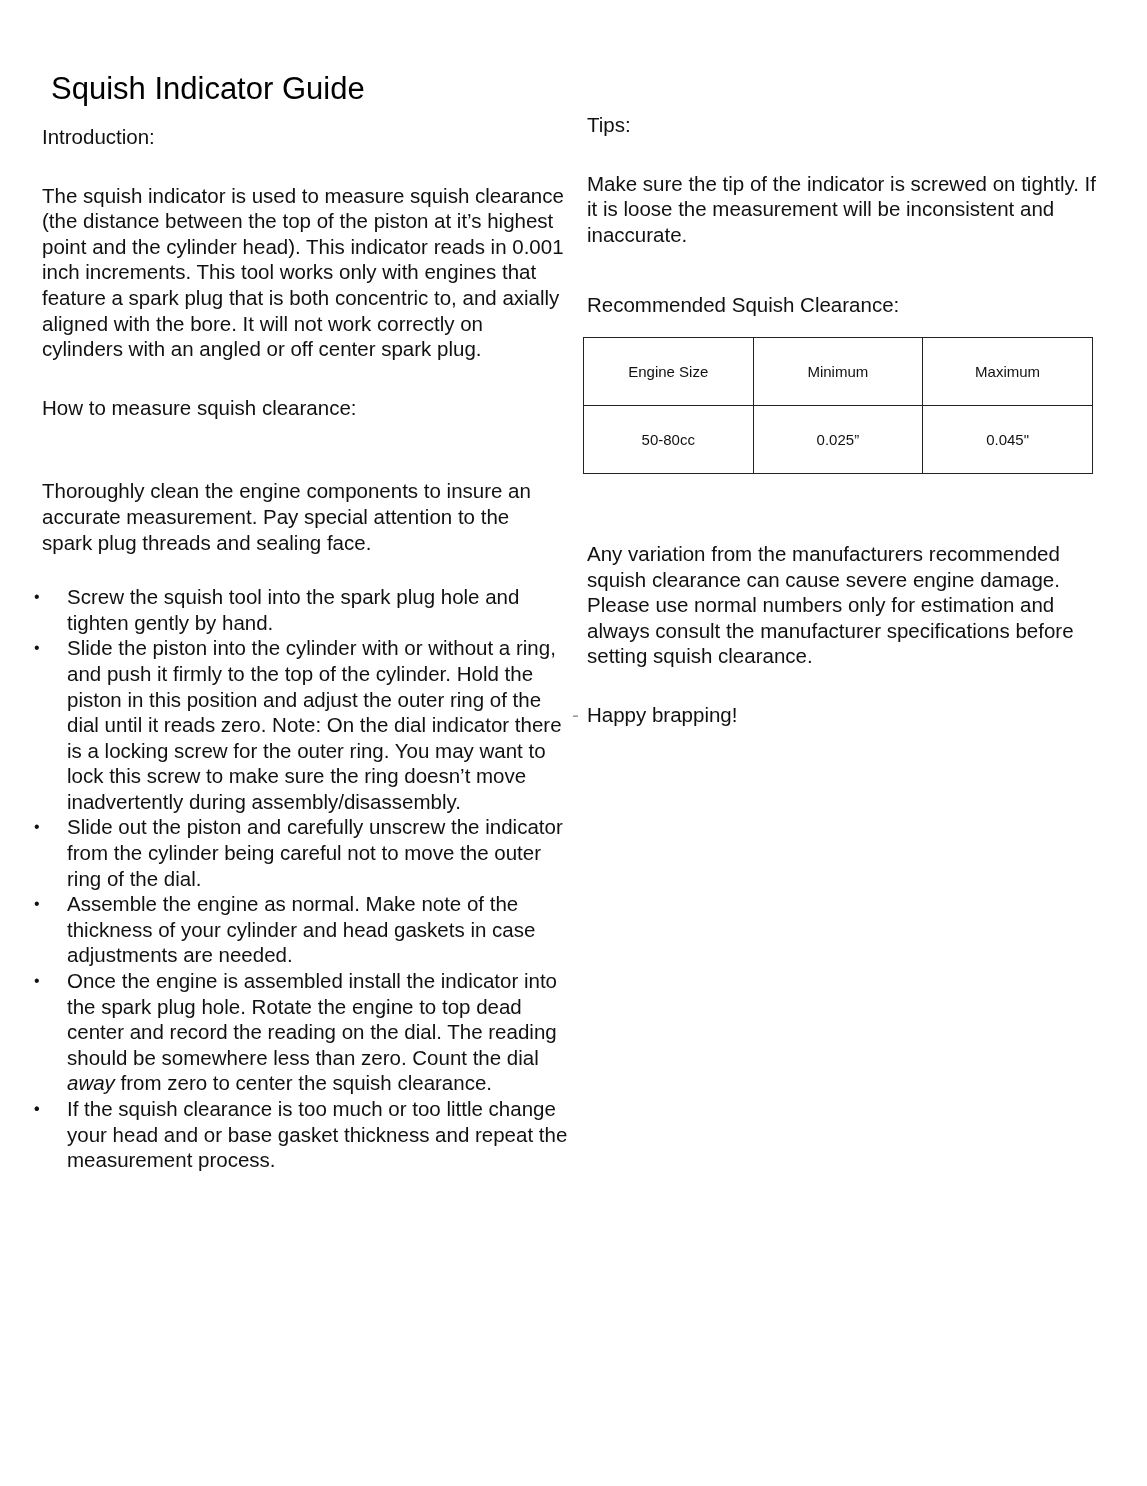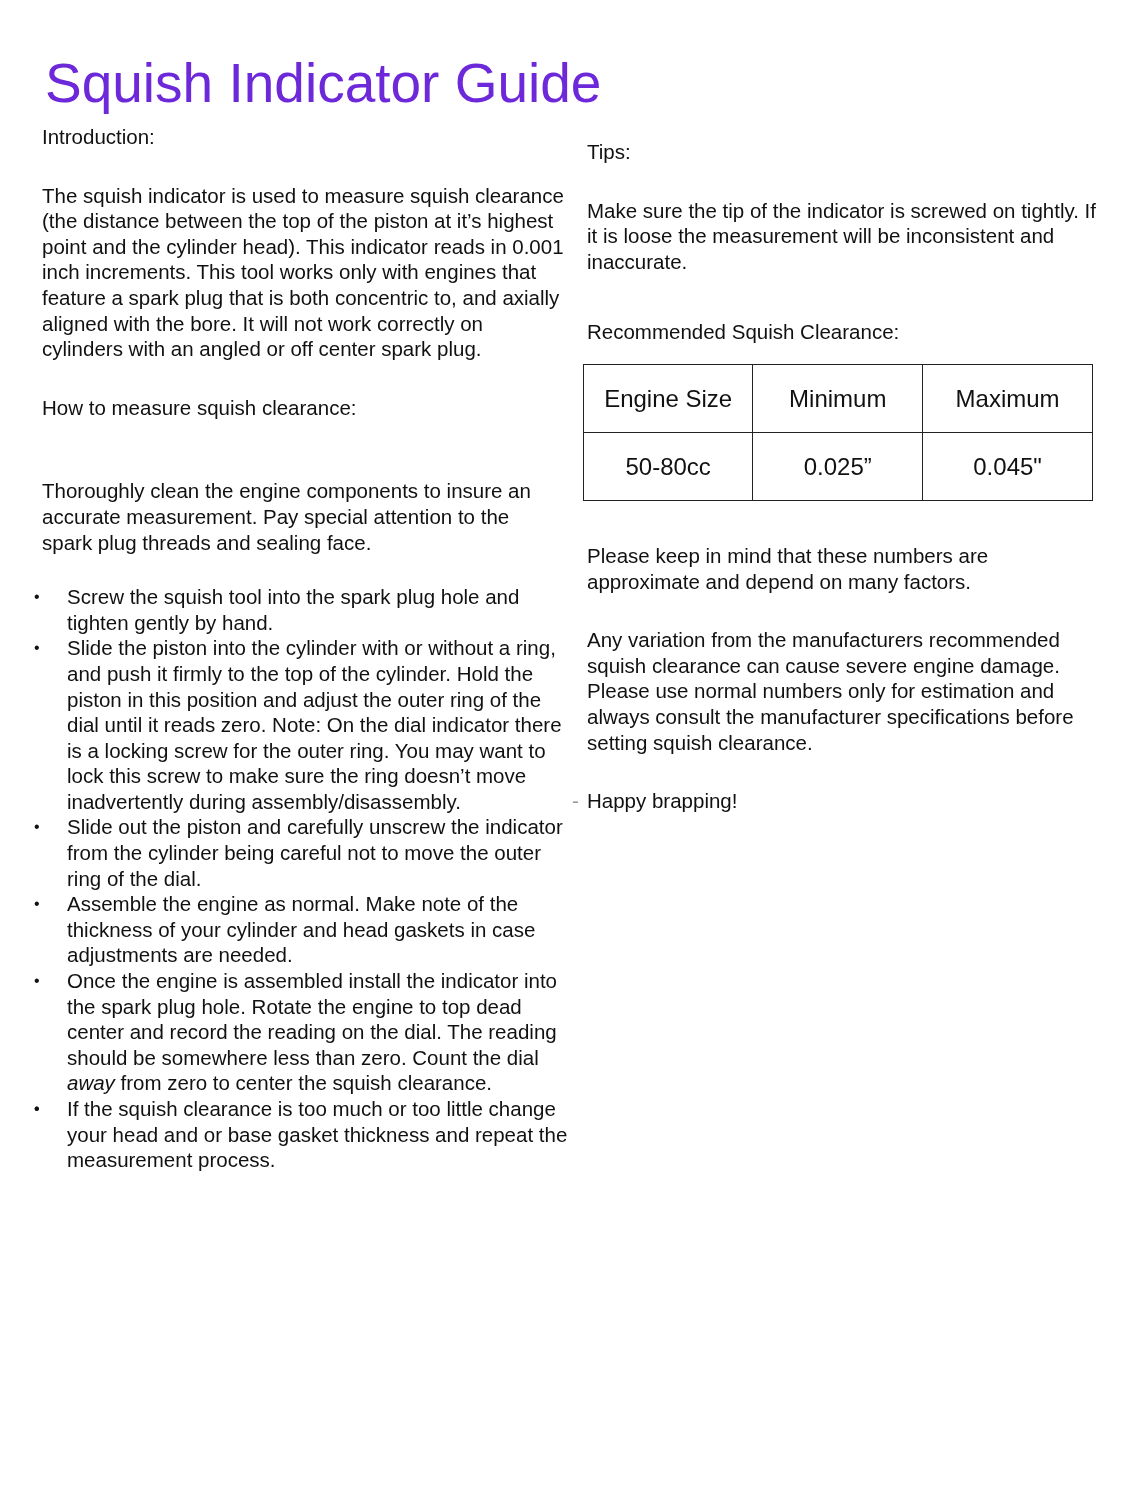--- a/index.html
+++ b/index.html
@@ -1,35 +1,35 @@
 <!DOCTYPE html>
 <html><head>
 <meta charset="utf-8">
 <style>
   html, body { margin: 0; padding: 0; background: #ffffff; }
   body {
     width: 1147px; height: 1486px; position: relative; overflow: hidden;
     font-family: "Liberation Sans", sans-serif; color: #111111;
   }
   .title {
-    position: absolute; left: 37px; top: 52px; margin: 8px;
-    font-size: 55px; font-weight: normal; line-height: 46px; color: #6d28d9;
+    position: absolute; left: 37px; top: 52px; margin: 14px;
+    font-size: 31px; font-weight: normal; line-height: 46px; color: #000000;
   }
   .col { position: absolute; font-size: 20.5px; line-height: 25.6px; }
   .col-left { left: 38px; top: 120px; width: 530px; }
-  .col-right { left: 583px; top: 135px; width: 520px; }
+  .col-right { left: 583px; top: 108px; width: 520px; }
   .p { margin: 4px; }
   .gap-l { height: 25px; }
   ul.steps { list-style: none; margin: 0; padding: 0; }
   ul.steps li { position: relative; padding-left: 29px; }
   ul.steps li .bullet { position: absolute; left: -4px; top: 0; font-size: 16px; }
   em { }
   table.clear {
     border-collapse: collapse; width: 510px; margin-top: 19px;
-    font-size: 24px;
+    font-size: 15px;
   }
   table.clear th, table.clear td {
     border: 1.5px solid #222; text-align: center; font-weight: normal;
     height: 67px; padding: 0; width: 170px;
   }
   .happy-dash { color: #999; position: absolute; left: -15px; }
 </style>
 </head>
 <body>
 
@@ -73,18 +73,17 @@
     </thead>
     <tbody>
       <tr>
         <td>50-80cc</td>
         <td>0.025”</td>
         <td>0.045"</td>
       </tr>
     </tbody>
   </table>
   <div style="height:38px"></div>
-  <p class="p">Please keep in mind that these numbers are approximate and depend on many factors.</p>
   <div class="gap-l"></div>
   <p class="p">Any variation from the manufacturers recommended squish clearance can cause severe engine damage. Please use normal numbers only for estimation and always consult the manufacturer specifications before setting squish clearance.</p>
   <div class="gap-l"></div>
   <p class="p" style="position:relative"><span class="happy-dash">-</span><span>Happy brapping!</span></p>
 </div>
 
 </body></html>

